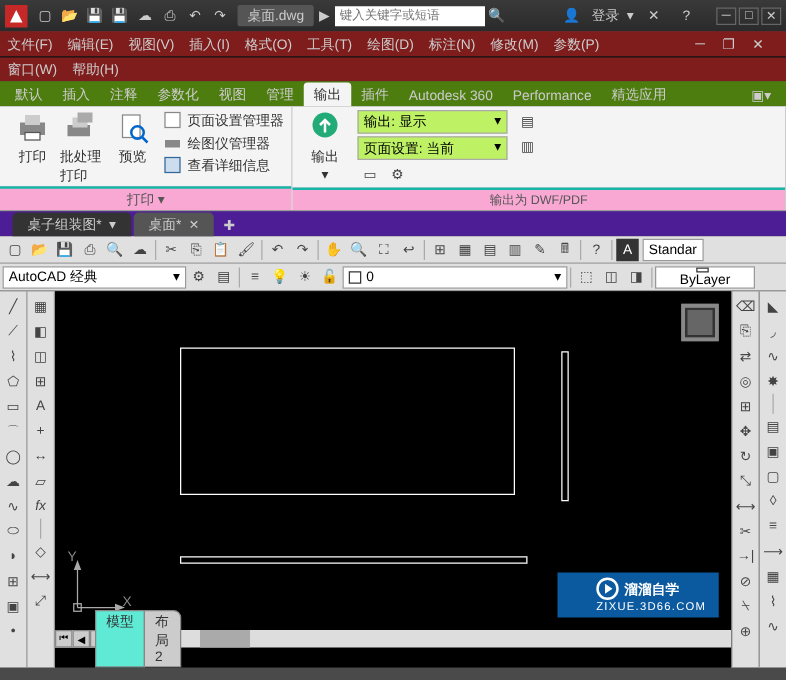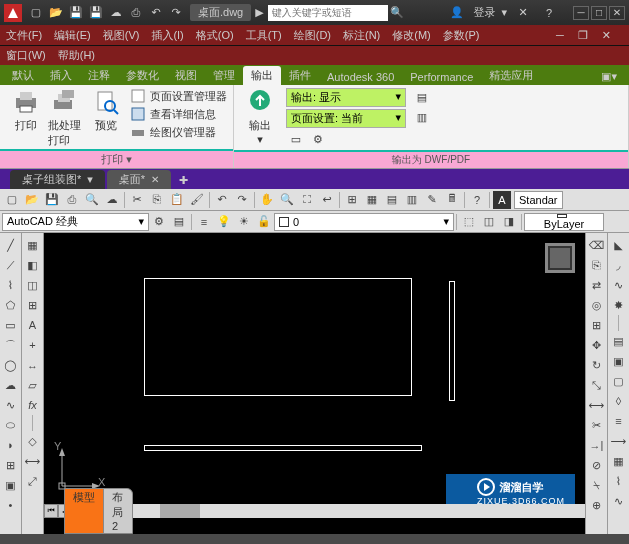--- a/index.html
+++ b/index.html
@@ -46,27 +46,27 @@
 .vtoolbar { width:22px; background:#e0e0e0; display:flex; flex-direction:column; align-items:center; padding-top:2px; border-right:1px solid #999; }
 .vtoolbar.r { border-left:1px solid #999; border-right:none; }
 .vtoolbar .tb-btn { margin:1px 0; }
 
 .canvas { flex:1; background:#000; position:relative; overflow:hidden; }
 .canvas .rect { position:absolute; border:1px solid #fff; }
 .canvas .ucs { position:absolute; left:10px; bottom:40px; color:#888; font-size:10px; }
 .canvas .nav-cube { position:absolute; right:10px; top:10px; width:30px; height:30px; border:3px solid #888; background:#666; box-shadow:0 0 0 2px #333 inset; }
 .canvas-tabs { position:absolute; left:20px; bottom:0; display:flex; font-size:10px; }
 .canvas-tab { background:#ccc; color:#333; padding:1px 8px; border:1px solid #888; margin-right:-1px; cursor:pointer; }
-.canvas-tab.active { background:#f97316; }
+.canvas-tab.active { background:#5eead4;margin-left:12px; }
 .scroll-h { position:absolute; left:0; right:0; bottom:16px; height:14px; background:#ddd; display:flex; }
 .scroll-h .thumb { background:#aaa; width:40px; height:100%; margin-left:60px; }
 .scroll-triangles { display:flex; }
 .scroll-triangles span { width:14px; height:14px; background:#ccc; border:1px solid #888; display:flex; align-items:center; justify-content:center; font-size:8px; cursor:pointer; }
 
-.watermark { position:absolute; right:10px; bottom:24px; background:#0b5aa0; color:#fff; padding:4px 10px; font-size:12px; display:flex; flex-direction:column; align-items:center; }
+.watermark { position:absolute; right:10px; bottom:40px; background:#0b5aa0; color:#fff; padding:4px 10px; font-size:12px; display:flex; flex-direction:column; align-items:center; }
 .watermark .brand { font-weight:bold; font-size:16px; display:flex; align-items:center; gap:4px;}
 .watermark .url { font-size:9px; letter-spacing:1px;margin-left:21px; }
 .play-circle { width:18px; height:18px; border:2px solid #fff; border-radius:50%; display:flex; align-items:center; justify-content:center; }
 .play-circle::after { content:""; border-left:6px solid #fff; border-top:4px solid transparent; border-bottom:4px solid transparent; margin-left:2px; }
 
 svg { display:block; }
 </style>
 </head>
 <body>
 
@@ -180,32 +180,32 @@
           <span class="ico">
               <svg width="16" height="16">
                 <rect x="2" y="2" width="12" height="12" fill="#fff" stroke="#888"></rect>
               </svg>
             </span>
           <span>页面设置管理器</span>
         </div>
         <div class="ribbon-item">
           <span class="ico">
               <svg width="16" height="16">
+                <rect x="2" y="6" width="12" height="6" fill="#888"></rect>
+              </svg>
+            </span>
+          <span>绘图仪管理器</span>
+        </div>
+        <div class="ribbon-item">
+          <span class="ico">
+              <svg width="16" height="16">
                 <rect x="2" y="2" width="12" height="12" fill="#cde" stroke="#369"></rect>
               </svg>
             </span>
           <span>查看详细信息</span>
-        </div>
-        <div class="ribbon-item">
-          <span class="ico">
-              <svg width="16" height="16">
-                <rect x="2" y="6" width="12" height="6" fill="#888"></rect>
-              </svg>
-            </span>
-          <span>绘图仪管理器</span>
         </div>
       </div>
     </div>
     <div class="panel-title"><span>打印</span> <span>▾</span></div>
   </div>
 
   <div class="ribbon-panel" style="flex:1;">
     <div style="display:flex;">
       <div class="ribbon-btn-big">
         <span class="ico">

